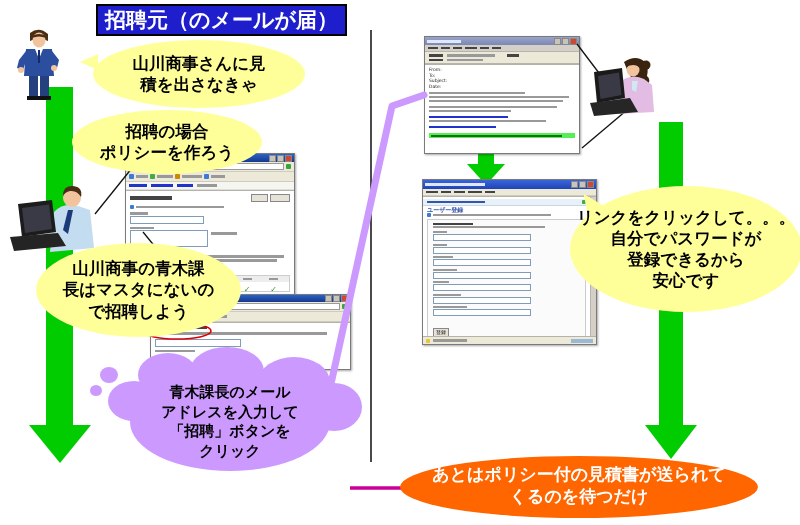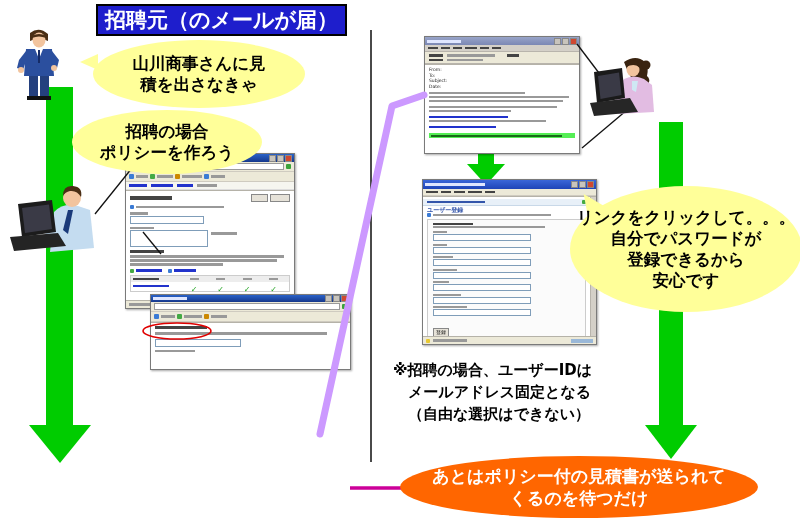--- a/index.html
+++ b/index.html
@@ -332,21 +332,38 @@
     <polygon points="16,20 50,16 54,48 20,53" fill="#1C1C1C"></polygon>
     <polygon points="20,24 47,20.5 50,45 23,49" fill="#3A3A46"></polygon>
     <polygon points="8,53 56,49 64,62 12,67" fill="#242424"></polygon>
   </svg>
 
   <div class="tail" style="left:80px;top:54px;border-top:8px solid transparent;border-bottom:8px solid transparent;border-right:18px solid #FFFF99;"></div>
   <div class="bubble" style="left:93px;top:40px;width:212px;height:68px;font-size:16.5px;">山川商事さんに見
 積を出さなきゃ</div>
   <div class="bubble" style="left:72px;top:110px;width:190px;height:64px;font-size:16.5px;">招聘の場合
 ポリシーを作ろう</div>
-
+  <div class="bubble" style="left:36px;top:243px;width:205px;height:94px;font-size:16.5px;">山川商事の青木課
+長はマスタにないの
+で招聘しよう</div>
+
+  <div class="abs" style="left:90px;top:345px;width:255px;height:130px;">
+    <div class="cloud-part" style="left:10px;top:22px;width:18px;height:16px;"></div>
+    <div class="cloud-part" style="left:0;top:40px;width:12px;height:11px;"></div>
+    <div class="cloud-part" style="left:48px;top:8px;width:60px;height:44px;"></div>
+    <div class="cloud-part" style="left:100px;top:2px;width:74px;height:48px;"></div>
+    <div class="cloud-part" style="left:168px;top:12px;width:72px;height:50px;"></div>
+    <div class="cloud-part" style="left:216px;top:38px;width:56px;height:48px;"></div>
+    <div class="cloud-part" style="left:18px;top:36px;width:52px;height:40px;"></div>
+    <div class="cloud-part" style="left:40px;top:28px;width:200px;height:98px;"></div>
+    <div class="cloud-text" style="left:40px;top:30px;width:200px;height:94px;">青木課長のメール
+アドレスを入力して
+「招聘」ボタンを
+クリック</div>
+  </div>
 
 
   <svg class="abs" style="left:588px;top:54px;" width="84" height="76" viewBox="0 0 84 76">
     <path d="M36,8 Q48,0 57,8 Q61,14 59,22 Q63,25 60,31 L52,29 Q44,27 40,18 Z" fill="#3A2410"></path>
     <circle cx="58" cy="11" r="4.5" fill="#3A2410"></circle>
     <circle cx="45" cy="16" r="6.5" fill="#F2C49E"></circle>
     <path d="M38,13 Q40,5 48,7 Q52,8 51,13 Q46,9 38,13 Z" fill="#3A2410"></path>
     <path d="M36,25 Q46,20 56,25 L64,31 L66,58 L30,60 L30,35 Z" fill="#E2BCE2"></path>
     <polygon points="44,27 50,27 48,38 44,36" fill="#CFE8F4"></polygon>
     <path d="M38,31 Q30,39 26,50 L34,54 Q40,44 45,37 Z" fill="#E2BCE2"></path>
@@ -355,22 +372,19 @@
     <polygon points="10,22 31,18.5 33.5,41 12.5,45" fill="#3A3A46"></polygon>
     <polygon points="2,49 42,44 50,58 6,62" fill="#262626"></polygon>
   </svg>
 
   <div class="tail" style="left:580px;top:192px;border-left:10px solid transparent;border-right:10px solid transparent;border-bottom:22px solid #FFFF99;transform:rotate(-35deg);"></div>
   <div class="bubble" style="left:570px;top:186px;width:232px;height:126px;font-size:16.5px;">リンクをクリックして。。。
 自分でパスワードが
 登録できるから
 安心です</div>
 
-  <div class="note" style="left:393px;top:360px;">※招聘の場合、ユーザーIDは
-　メールアドレス固定となる
-　（自由な選択はできない）</div>
-
-  <div class="result" style="left:400px;top:456px;width:358px;height:62px;">あとはポリシー付の見積書が送られて
+
+  <div class="result" style="left:400px;top:456px;width:358px;height:62px;font-family:Liberation Mono, monospace;">あとはポリシー付の見積書が送られて
 くるのを待つだけ</div>
 
   <div class="title-banner" style="left:96px;top:4px;">招聘元（のメールが届）</div>
 
 </div>
 
 </body></html>

